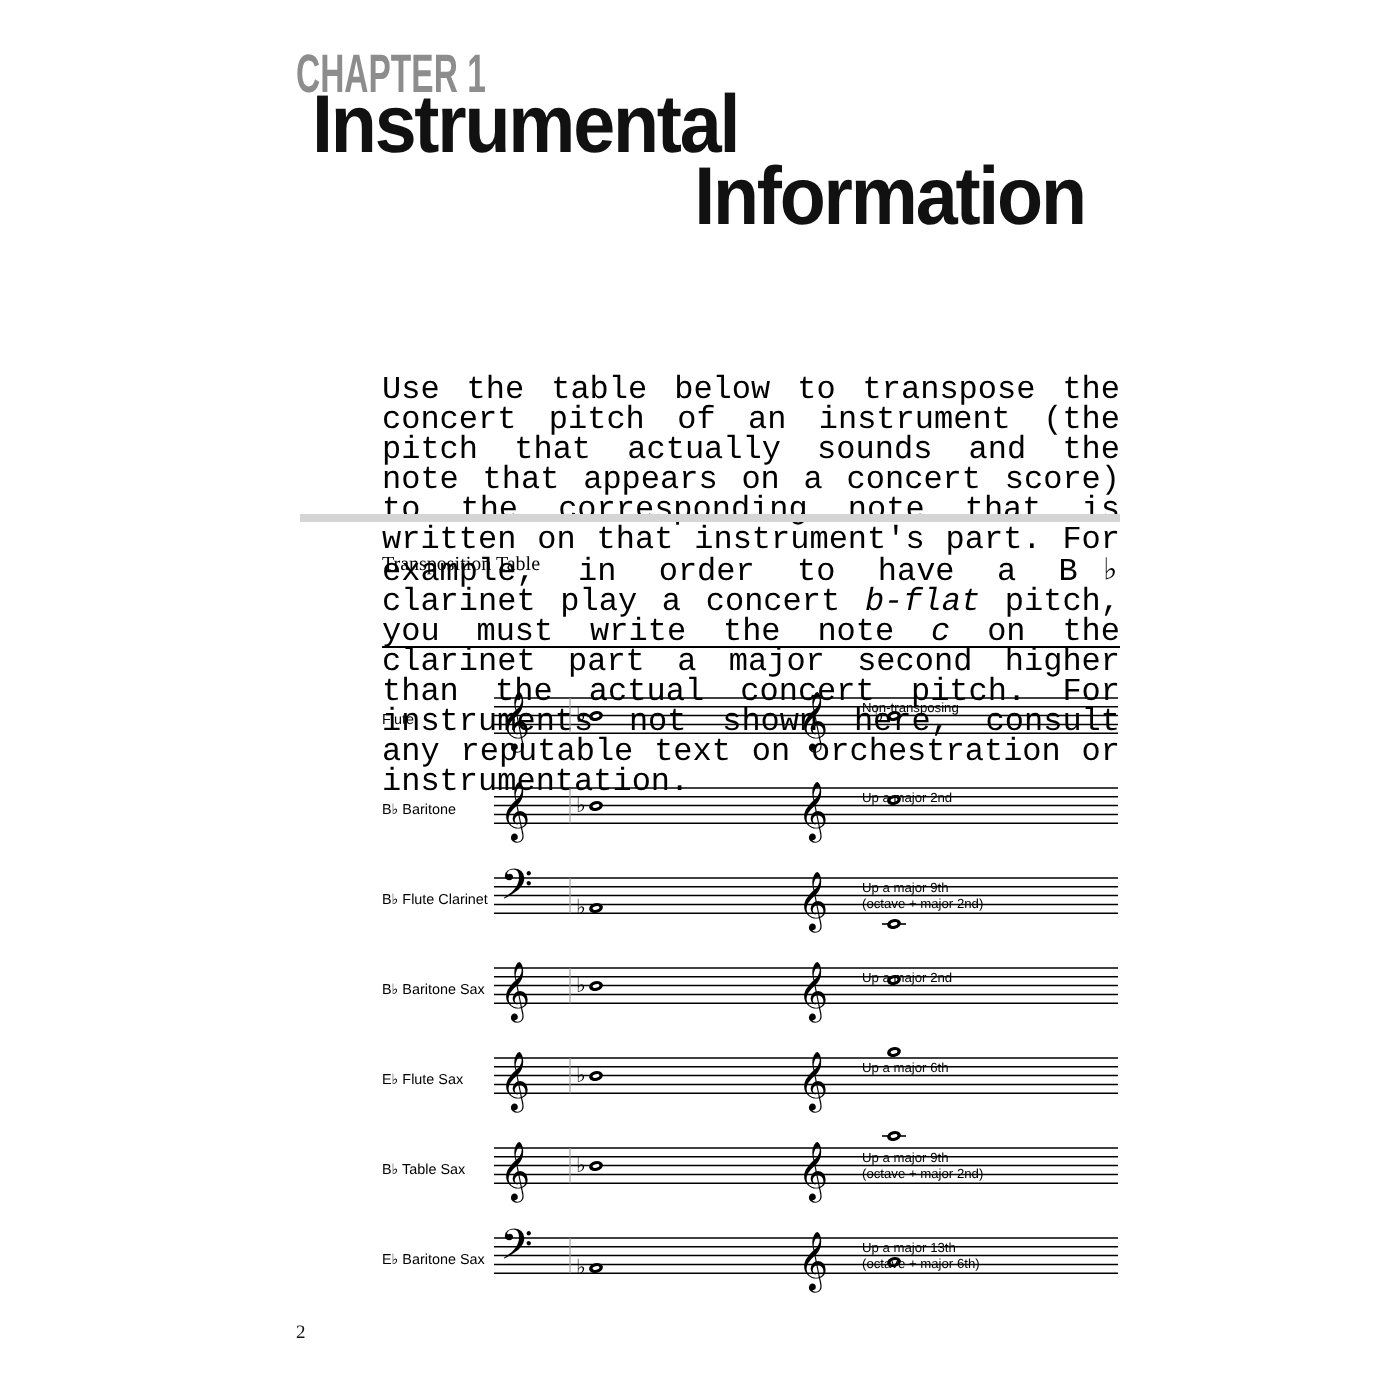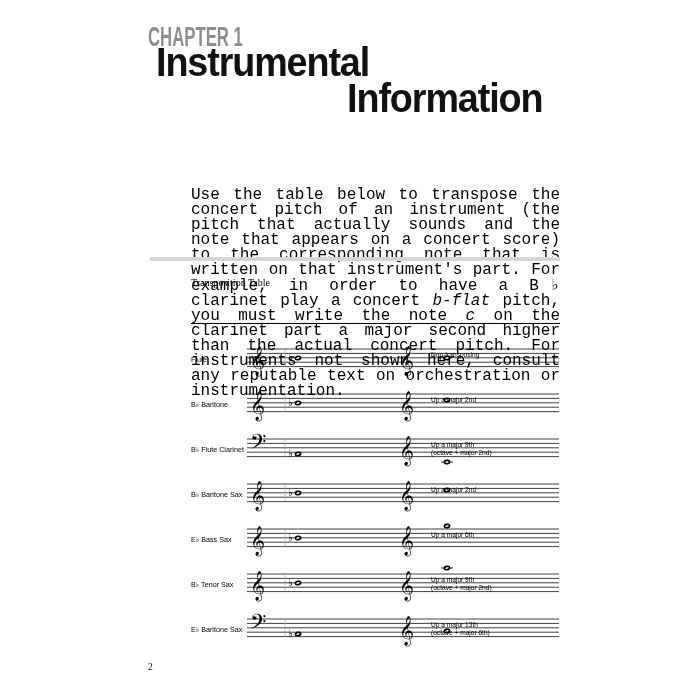--- a/index.html
+++ b/index.html
@@ -307,21 +307,21 @@
             <text x="152" y="33.239999999999995" font-size="25.5" font-family="DejaVu Sans, sans-serif" fill="#000">𝄞</text>
             <g>
               <ellipse cx="200" cy="19" rx="3.5" ry="2.45" fill="#000" transform="rotate(-14 200 19)"></ellipse>
               <ellipse cx="200" cy="19" rx="1.75" ry="0.85" fill="#fff" transform="rotate(-14 200 19)"></ellipse>
             </g>
           </svg>
         </div>
         <div class="transpose-cell"><span>Up a major 2nd</span></div>
       </div>
       <div class="trow">
-        <div class="instrument-label">E♭ Bass Sax</div>
+        <div class="instrument-label">E♭ Flute Sax</div>
         <div class="staff-wrap">
           <svg width="312" height="45" viewBox="0 0 312 45" class="staff-svg">
             <line x1="0" y1="13" x2="312" y2="13" stroke="#000" stroke-width="0.75"></line>
             <line x1="0" y1="17.4" x2="312" y2="17.4" stroke="#000" stroke-width="0.75"></line>
             <line x1="0" y1="21.8" x2="312" y2="21.8" stroke="#000" stroke-width="0.75"></line>
             <line x1="0" y1="26.200000000000003" x2="312" y2="26.200000000000003" stroke="#000" stroke-width="0.75"></line>
             <line x1="0" y1="30.6" x2="312" y2="30.6" stroke="#000" stroke-width="0.75"></line>
             <line x1="38" y1="13" x2="38" y2="30.6" stroke="#9a9a9a" stroke-width="0.55"></line>
             <text x="3" y="33.239999999999995" font-size="25.5" font-family="DejaVu Sans, sans-serif" fill="#000">𝄞</text>
             <text x="41" y="24.8" font-size="10.5" font-family="DejaVu Sans, sans-serif" fill="#000">♭</text>
@@ -332,21 +332,21 @@
             <text x="152" y="33.239999999999995" font-size="25.5" font-family="DejaVu Sans, sans-serif" fill="#000">𝄞</text>
             <g>
               <ellipse cx="200" cy="10" rx="3.5" ry="2.45" fill="#000" transform="rotate(-14 200 10)"></ellipse>
               <ellipse cx="200" cy="10" rx="1.75" ry="0.85" fill="#fff" transform="rotate(-14 200 10)"></ellipse>
             </g>
           </svg>
         </div>
         <div class="transpose-cell"><span>Up a major 6th</span></div>
       </div>
       <div class="trow">
-        <div class="instrument-label">B♭ Tenor Sax</div>
+        <div class="instrument-label">B♭ Table Sax</div>
         <div class="staff-wrap">
           <svg width="312" height="45" viewBox="0 0 312 45" class="staff-svg">
             <line x1="0" y1="13" x2="312" y2="13" stroke="#000" stroke-width="0.75"></line>
             <line x1="0" y1="17.4" x2="312" y2="17.4" stroke="#000" stroke-width="0.75"></line>
             <line x1="0" y1="21.8" x2="312" y2="21.8" stroke="#000" stroke-width="0.75"></line>
             <line x1="0" y1="26.200000000000003" x2="312" y2="26.200000000000003" stroke="#000" stroke-width="0.75"></line>
             <line x1="0" y1="30.6" x2="312" y2="30.6" stroke="#000" stroke-width="0.75"></line>
             <line x1="38" y1="13" x2="38" y2="30.6" stroke="#9a9a9a" stroke-width="0.55"></line>
             <text x="3" y="33.239999999999995" font-size="25.5" font-family="DejaVu Sans, sans-serif" fill="#000">𝄞</text>
             <text x="41" y="24.8" font-size="10.5" font-family="DejaVu Sans, sans-serif" fill="#000">♭</text>

